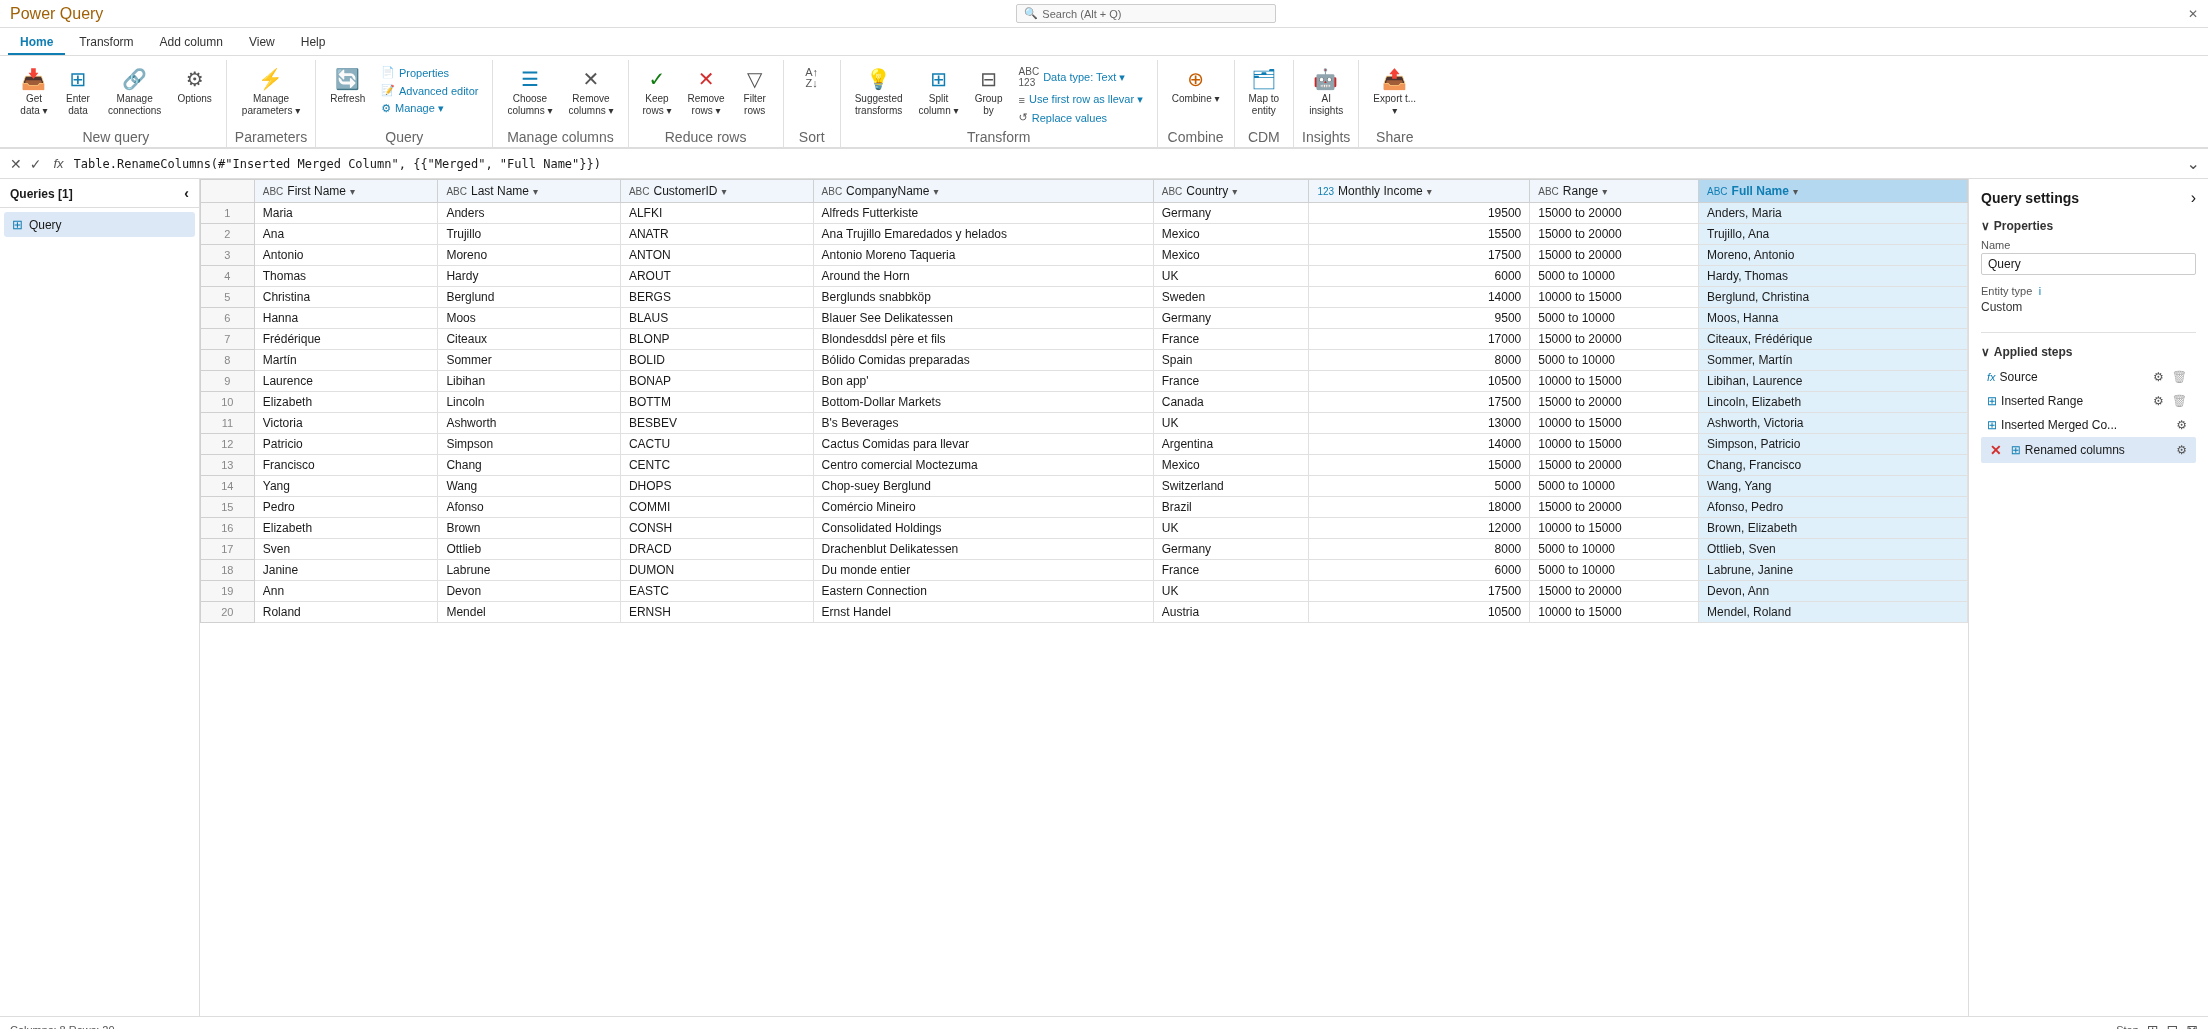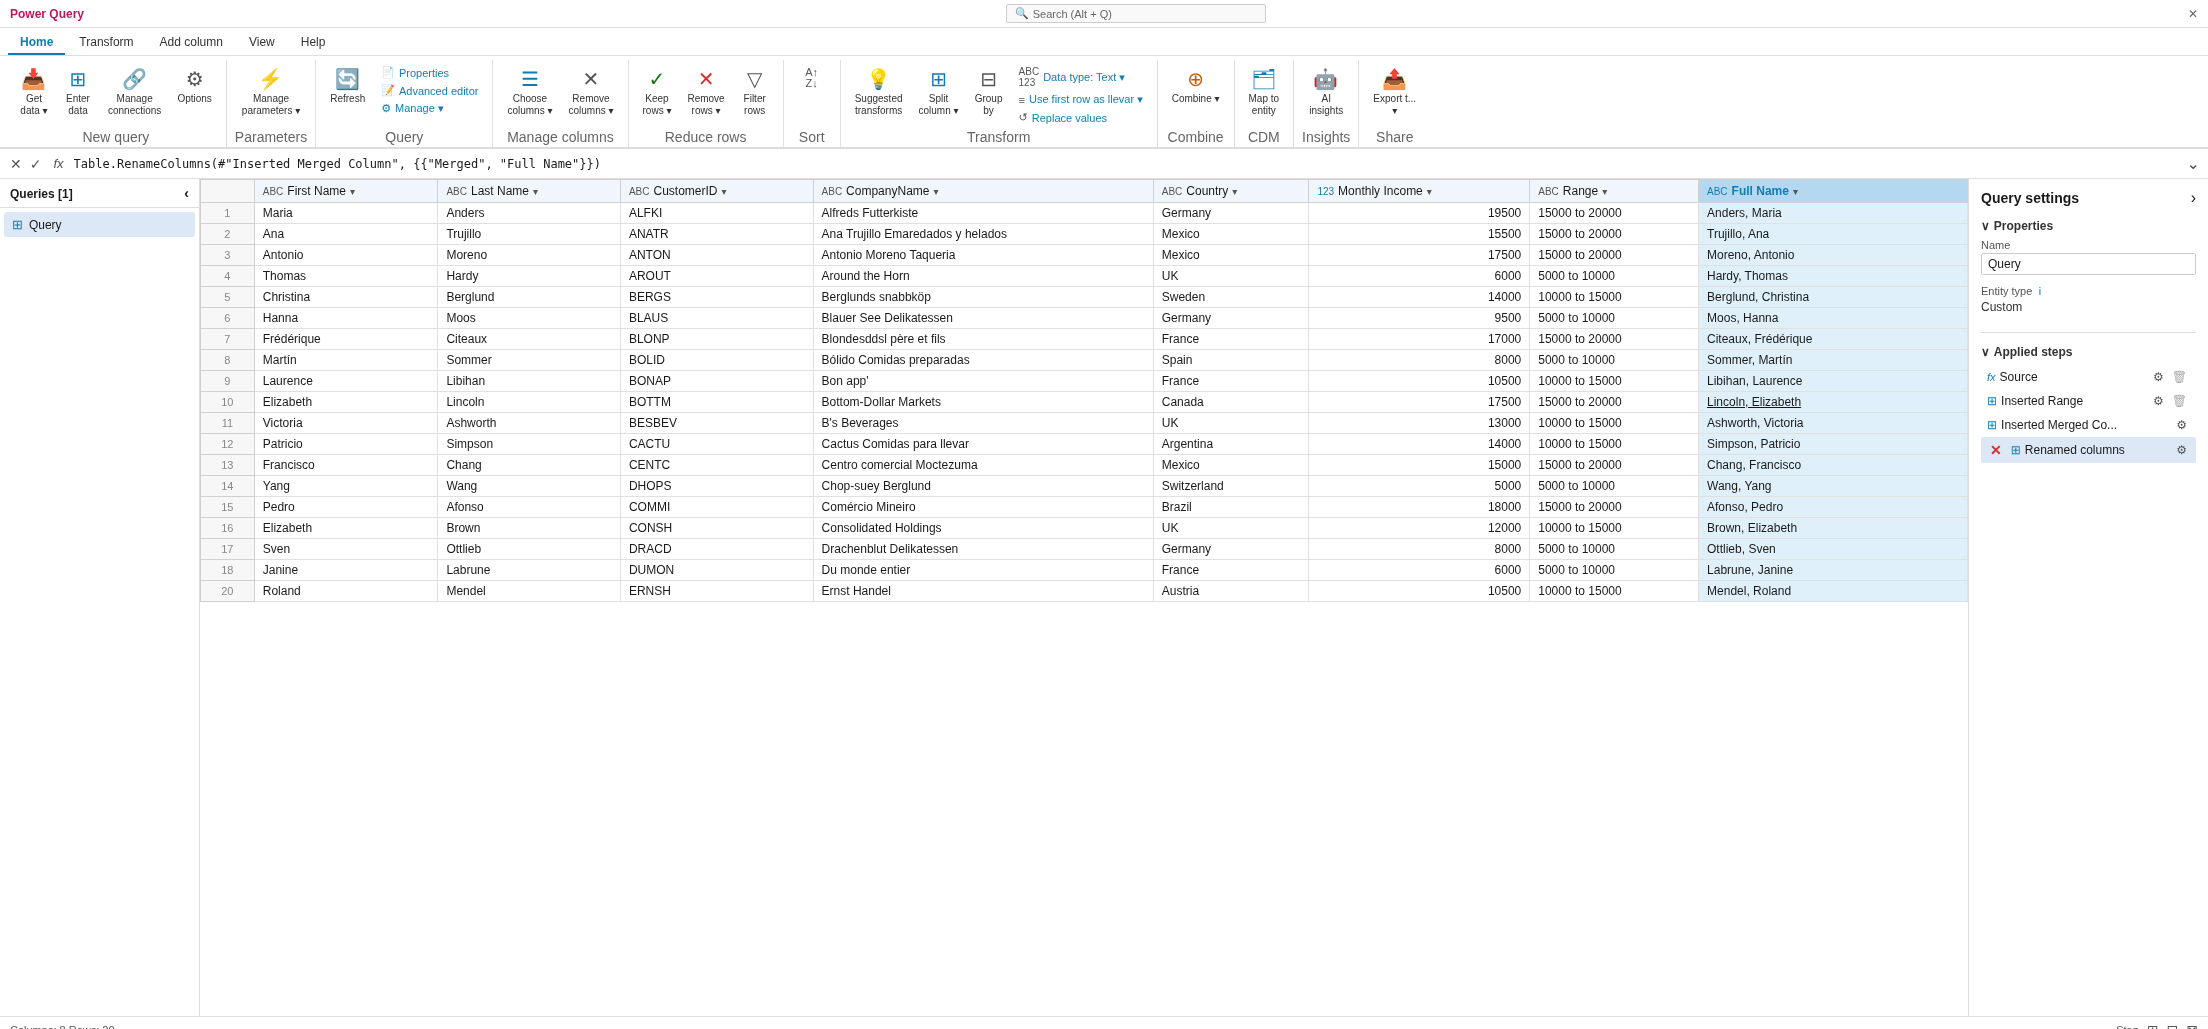--- a/index.html
+++ b/index.html
@@ -8,21 +8,21 @@
     
     .title-bar {
       background: #fff;
       border-bottom: 1px solid #ddd;
       display: flex;
       align-items: center;
       justify-content: space-between;
       padding: 4px 10px;
       height: 28px;
     }
-    .title-bar-left { font-size: 12px; color: #be185d; font-weight: 700; }
+    .title-bar-left { font-size: 16px; color: #a16207; font-weight: 400; }
     .title-bar-search {
       display: flex; align-items: center;
       border: 1px solid #ccc; border-radius: 2px;
       padding: 2px 8px; background: #f9f9f9;
       width: 260px;
       font-size: 11px; color: #666;
     }
     .title-bar-close { font-size: 12px; color: #666; cursor: pointer; }
 
     
@@ -691,21 +691,21 @@
             </tr>
             <tr>
               <td class="row-num-col">10</td>
               <td>Elizabeth</td>
               <td>Lincoln</td>
               <td>BOTTM</td>
               <td>Bottom-Dollar Markets</td>
               <td>Canada</td>
               <td class="num-cell">17500</td>
               <td>15000 to 20000</td>
-              <td style="background: rgb(223, 240, 250); text-decoration: underline;">Lincoln, Elizabeth</td>
+              <td style="background: rgb(223, 240, 250);">Lincoln, Elizabeth</td>
             </tr>
             <tr>
               <td class="row-num-col">11</td>
               <td>Victoria</td>
               <td>Ashworth</td>
               <td>BESBEV</td>
               <td>B's Beverages</td>
               <td>UK</td>
               <td class="num-cell">13000</td>
               <td>10000 to 15000</td>
@@ -782,20 +782,31 @@
               <td>Janine</td>
               <td>Labrune</td>
               <td>DUMON</td>
               <td>Du monde entier</td>
               <td>France</td>
               <td class="num-cell">6000</td>
               <td>5000 to 10000</td>
               <td style="background: rgb(223, 240, 250);">Labrune, Janine</td>
             </tr>
             <tr>
+              <td class="row-num-col">19</td>
+              <td>Ann</td>
+              <td>Devon</td>
+              <td>EASTC</td>
+              <td>Eastern Connection</td>
+              <td>UK</td>
+              <td class="num-cell">17500</td>
+              <td>15000 to 20000</td>
+              <td style="background: rgb(223, 240, 250);">Devon, Ann</td>
+            </tr>
+            <tr>
               <td class="row-num-col">20</td>
               <td>Roland</td>
               <td>Mendel</td>
               <td>ERNSH</td>
               <td>Ernst Handel</td>
               <td>Austria</td>
               <td class="num-cell">10500</td>
               <td>10000 to 15000</td>
               <td style="background: rgb(223, 240, 250);">Mendel, Roland</td>
             </tr>

